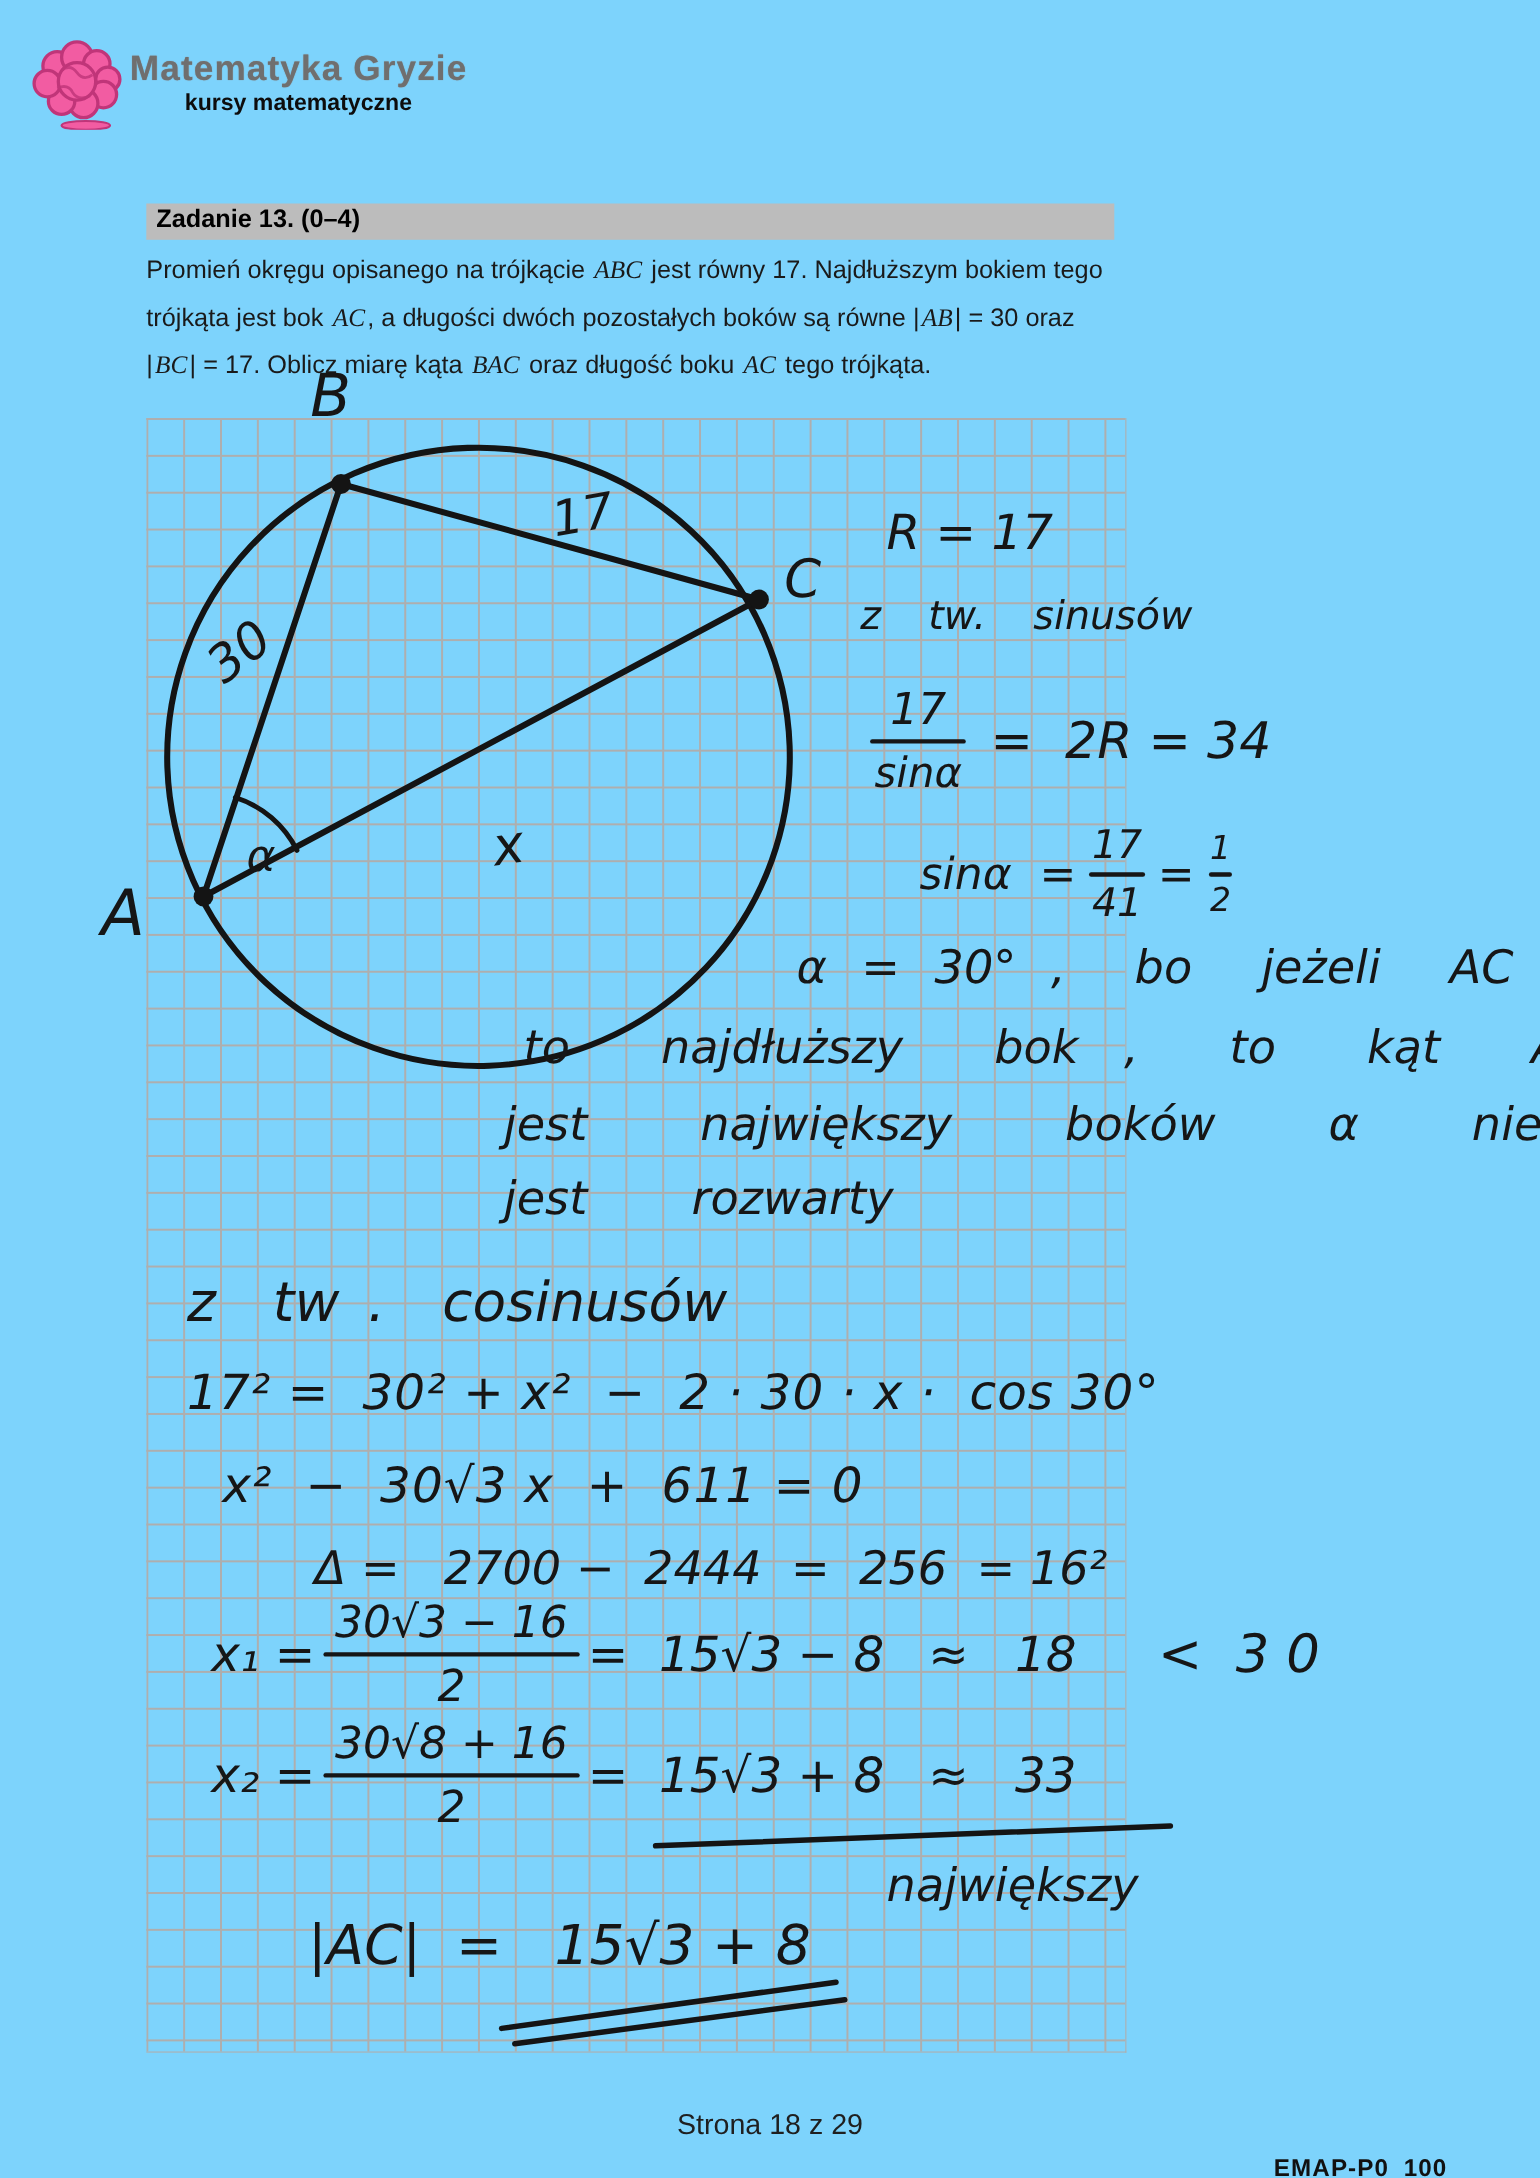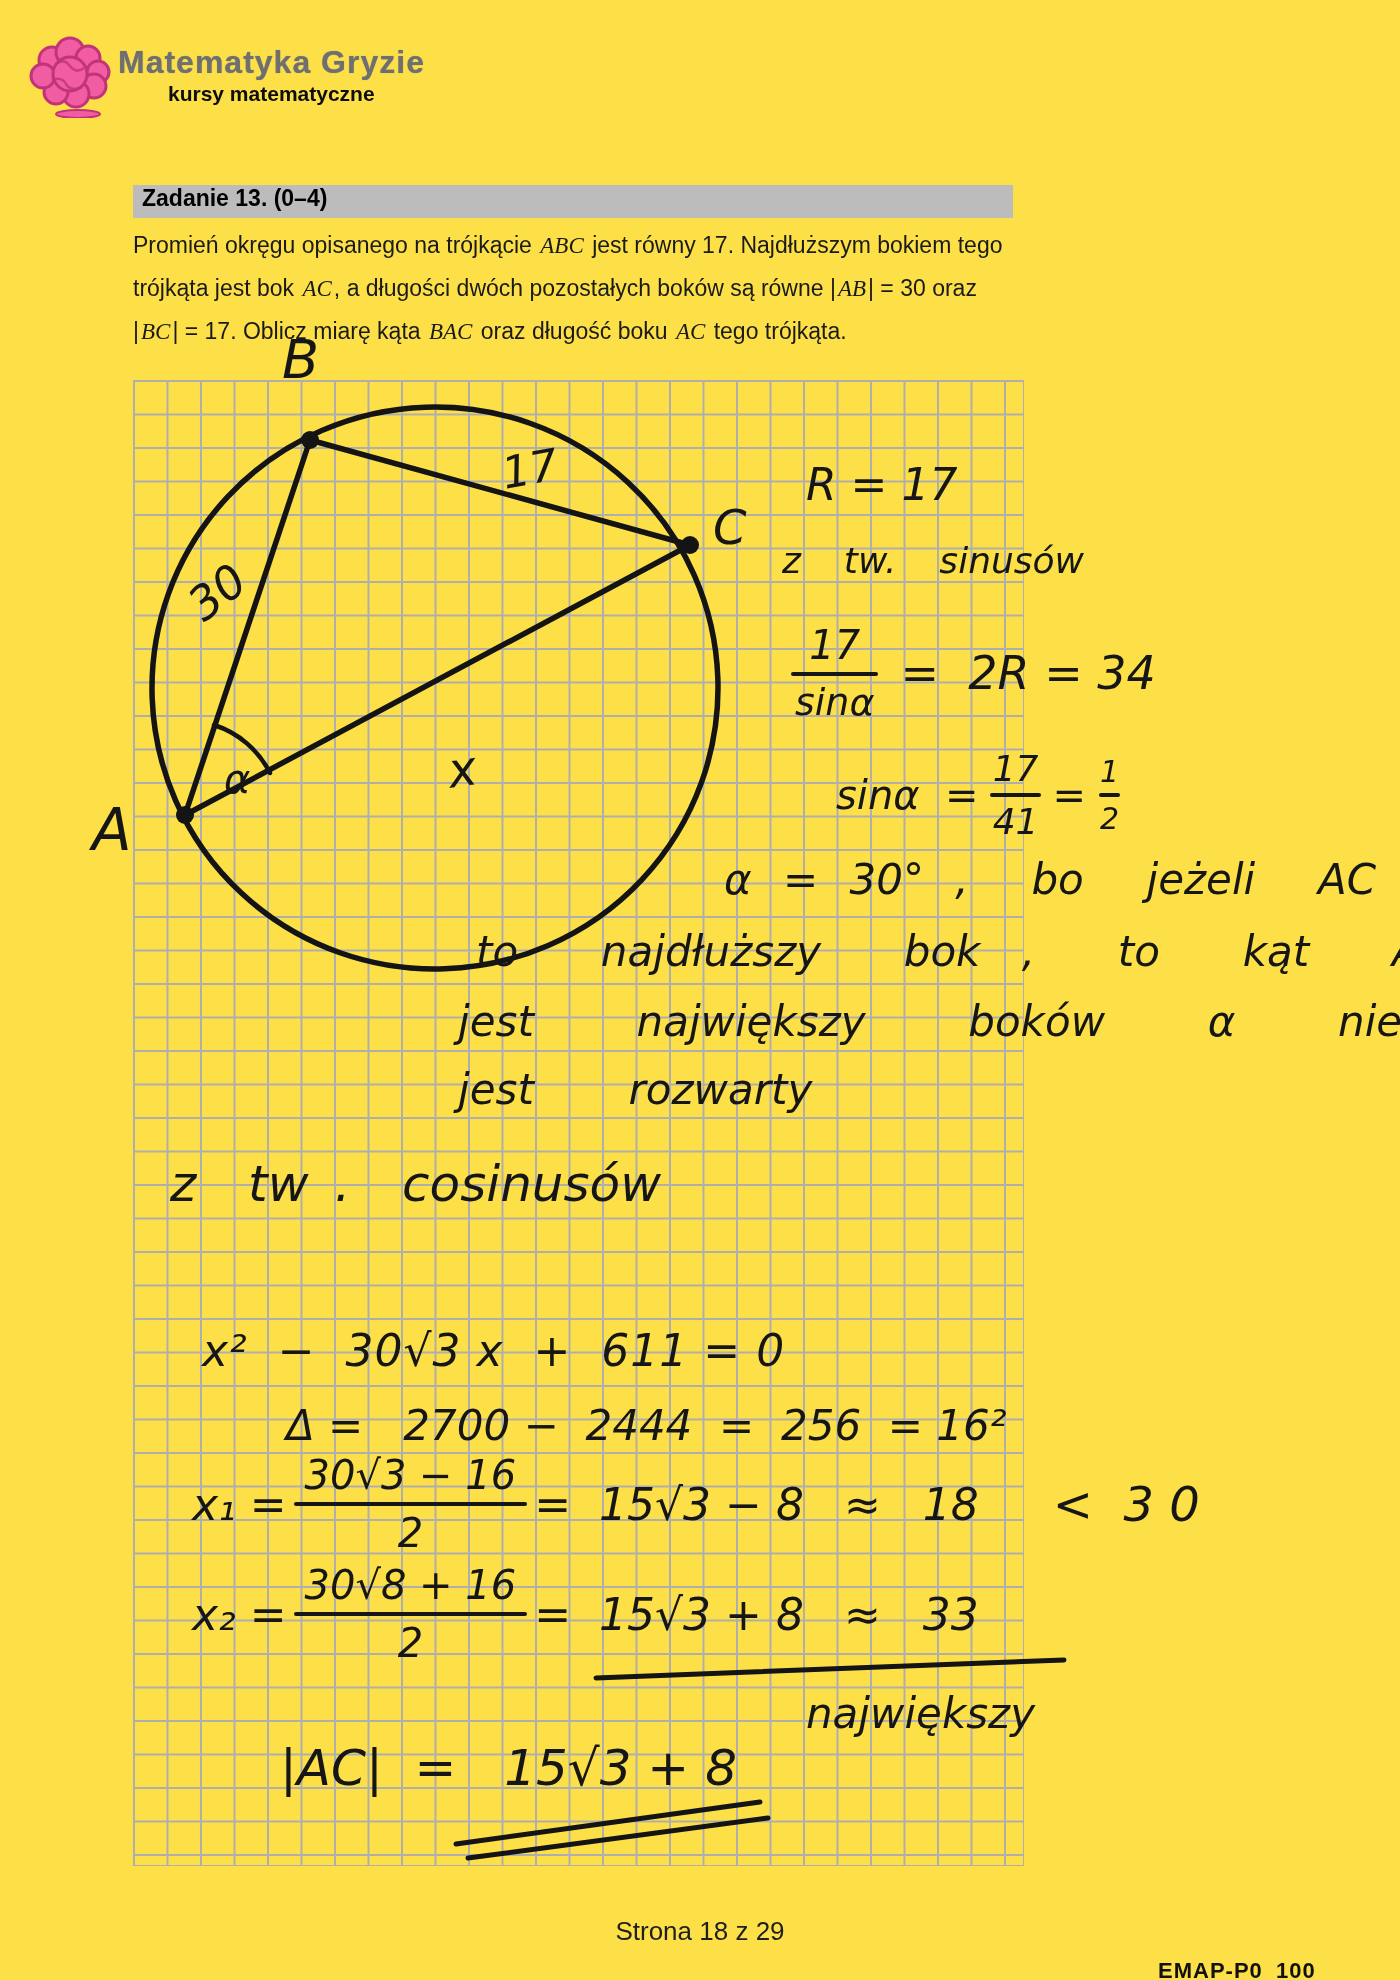--- a/index.html
+++ b/index.html
@@ -1,18 +1,18 @@
 <!DOCTYPE html>
 <html><head>
 <meta charset="utf-8">
 <style>
   html,body{margin:0;padding:0;background:#e8e8e8;}
   .page{
     position:relative;width:1400px;height:1980px;margin:0 auto;
-    background:#fde047;overflow:hidden;
+    background:#7dd3fc;overflow:hidden;
     font-family:"Liberation Sans",sans-serif;color:#1c1c1c;
   }
   
   .brand-title{
     position:absolute;left:118px;top:44px;
     font-size:32px;font-weight:bold;color:#6f6f6f;letter-spacing:1px;
     text-shadow:0 0 1px #8a8a8a;
   }
   .brand-sub{
     position:absolute;left:168px;top:82px;
@@ -144,20 +144,21 @@
       <span>2</span>
     </span>
   </div>
 
   <div class="hw" style="left:724px;top:858px;font-size:42px;word-spacing:18px;">α = 30° ,  bo  jeżeli  AC</div>
   <div class="hw" style="left:476px;top:930px;font-size:42px;word-spacing:28px;">to  najdłuższy  bok ,  to  kąt  ABC</div>
   <div class="hw" style="left:458px;top:1000px;font-size:42px;word-spacing:38px;">jest  największy  boków  α  nie</div>
   <div class="hw" style="left:458px;top:1068px;font-size:42px;word-spacing:34px;">jest  rozwarty</div>
 
   <div class="hw" style="left:170px;top:1158px;font-size:50px;word-spacing:10px;">z  tw .  cosinusów</div>
+  <div class="hw" style="left:170px;top:1244px;font-size:44px;letter-spacing:1px;">17² =  30² + x²  −  2 · 30 · x ·  cos 30°</div>
   <div class="hw" style="left:202px;top:1328px;font-size:44px;letter-spacing:1px;">x²  −  30√3 x  +  611 = 0</div>
   <div class="hw" style="left:286px;top:1404px;font-size:42px;">Δ =   2700 −  2444  =  256  = 16²</div>
 
   <div class="mrow" style="left:192px;top:1452px;gap:18px;">
     <span style="font-size:44px;">x₁ =</span>
     <span class="frac" style="font-size:40px;">
       <span>30√3 − 16</span>
       <span class="bar"></span>
       <span>2</span>
     </span>

